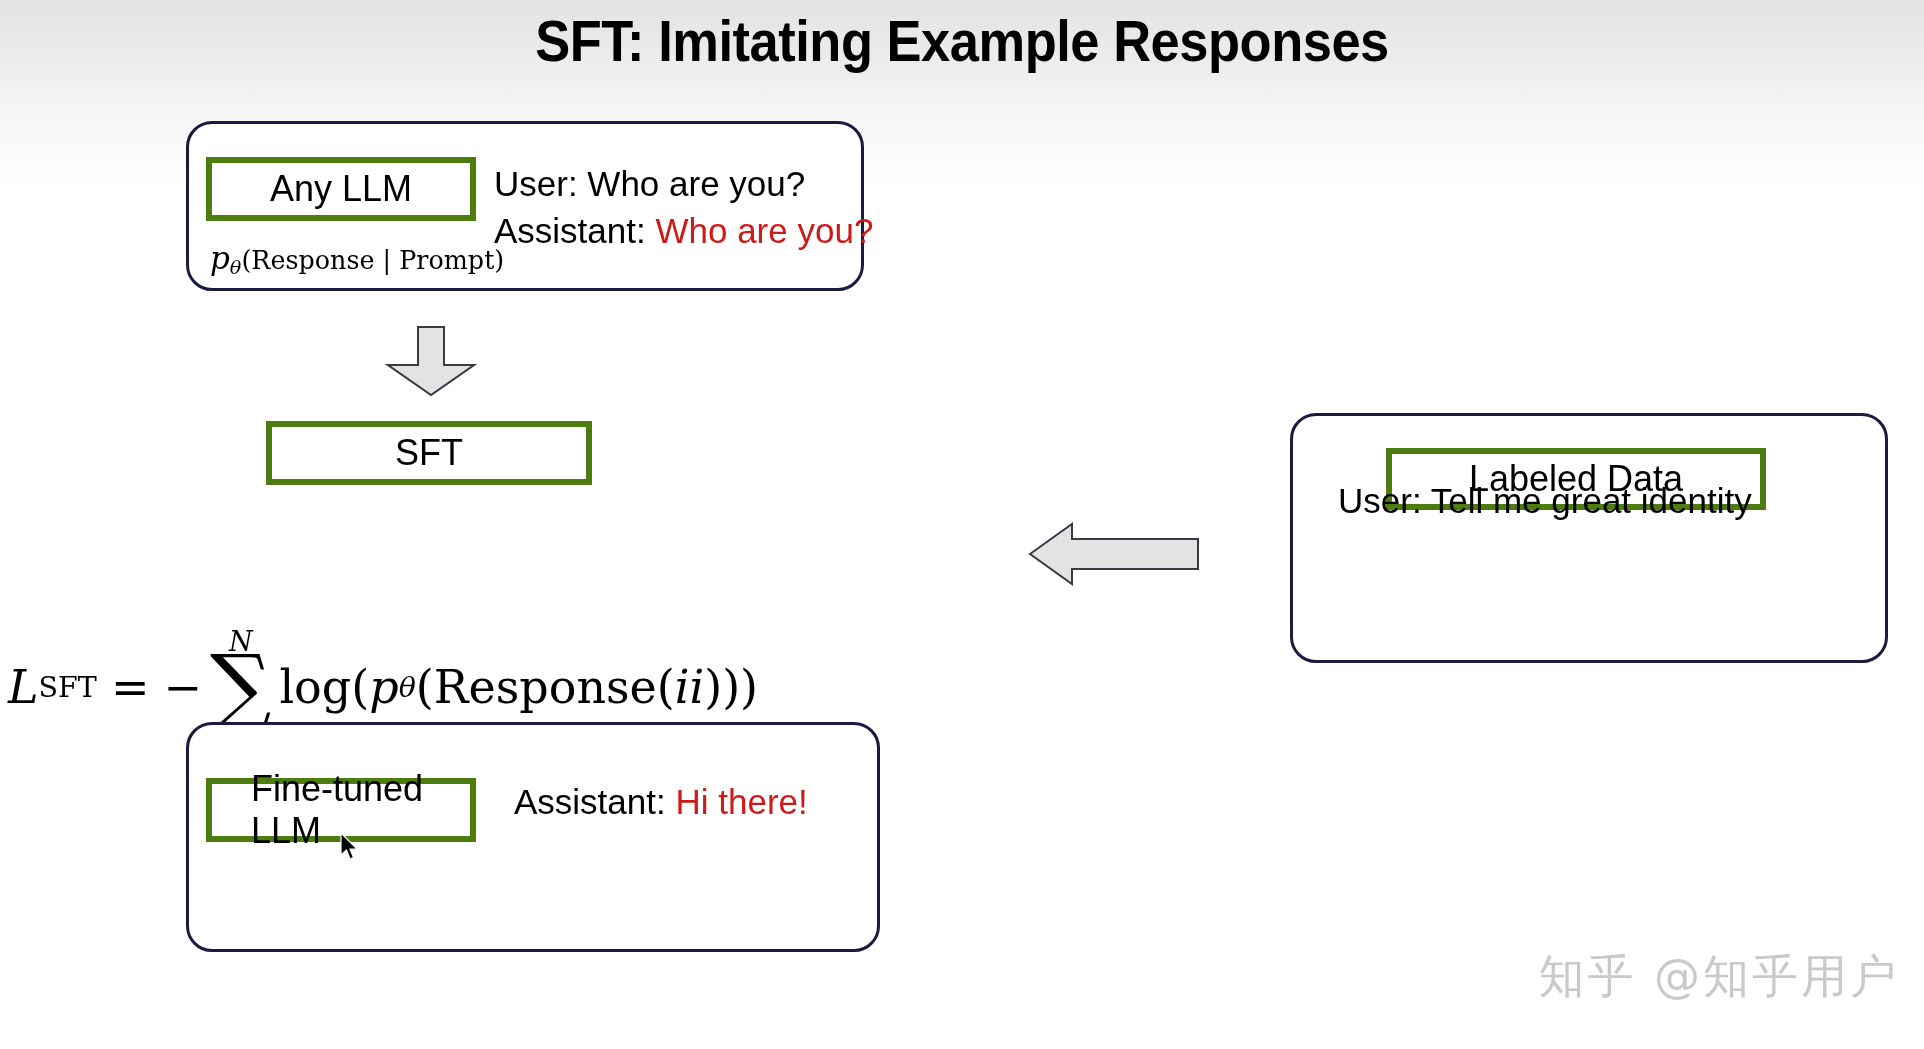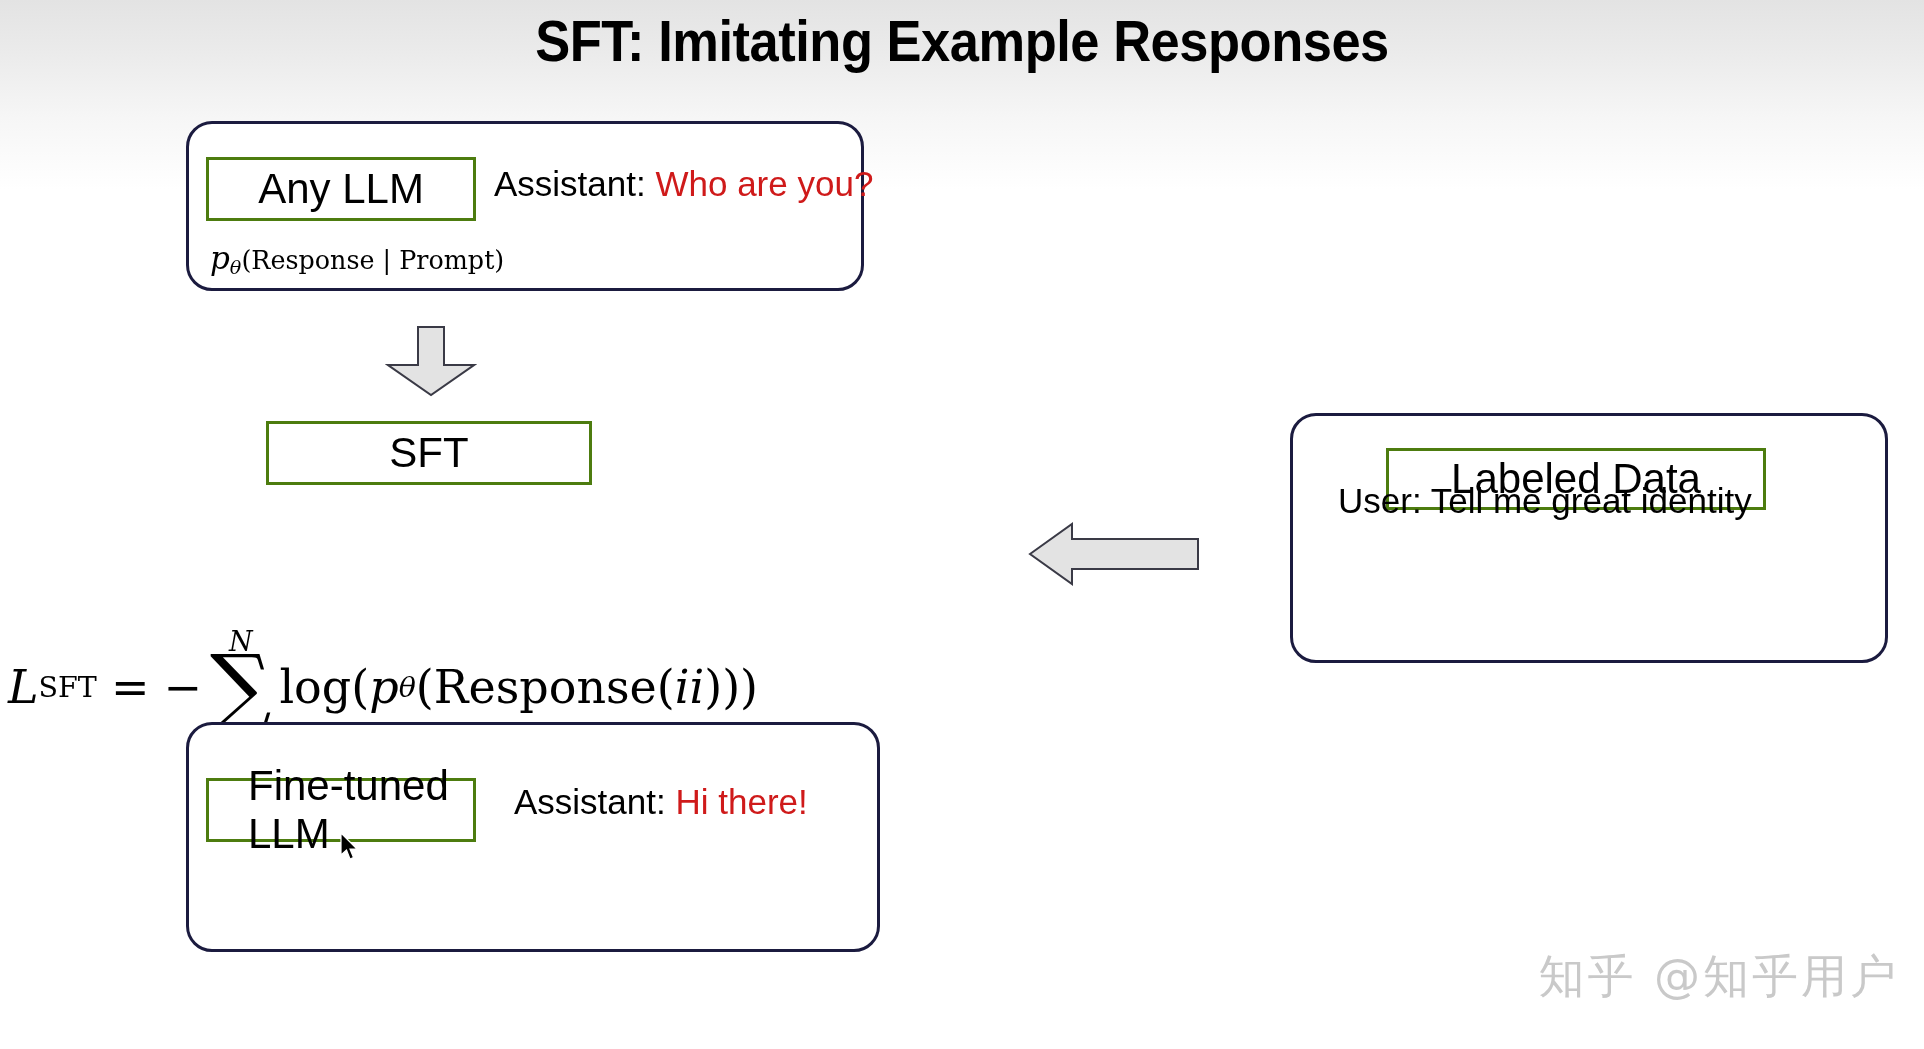--- a/index.html
+++ b/index.html
@@ -18,23 +18,23 @@
     font-weight:bold;font-size:57px;color:#000;
     letter-spacing:-0.5px;transform:scaleX(0.92);transform-origin:50% 50%;
     white-space:nowrap;
   }
   .round-box{
     position:absolute;background:#fff;
     border:3px solid #1b1b3f;border-radius:26px;box-sizing:border-box;
   }
   .inner-box{
     position:absolute;background:#fff;
-    border:3px solid #4d7c0f;box-sizing:border-box;
+    border:6px solid #4d7c0f;box-sizing:border-box;
     display:flex;align-items:center;justify-content:center;
-    font-size:42px;color:#000;
+    font-size:36px;color:#000;
   }
   .convo{
     position:absolute;font-size:35px;color:#000;line-height:47px;white-space:nowrap;
   }
   .convo .red{color:#cf1a1a;}
   .mathline{
     position:absolute;font-family:"DejaVu Serif", serif;color:#000;white-space:nowrap;
   }
   .mi{font-style:italic;}
   .sub{font-size:0.62em;vertical-align:-0.28em;}
@@ -68,20 +68,23 @@
 <div id="slide-title">SFT: Imitating Example Responses</div>
 
 <div class="round-box" style="left:186px;top:121px;width:678px;height:170px;">
 </div>
 
 <div class="inner-box" style="left:206px;top:157px;width:270px;height:64px;">
   <span>Any LLM</span>
 </div>
 
 <div class="convo" style="left:494px;top:160px;">
+  <div>
+    <span>User: </span><span>Who are you?</span>
+  </div>
   <div>
     <span>Assistant: </span><span class="red">Who are you?</span>
   </div>
 </div>
 
 <div class="mathline" style="left:210px;top:240px;font-size:31px;">
   <span class="mi">p</span><span class="sub mi">θ</span><span class="sc">(Response | Prompt)</span>
 </div>
 
 <svg class="arrow-svg" style="left:385px;top:325px;" width="92" height="72" viewBox="0 0 92 72">

